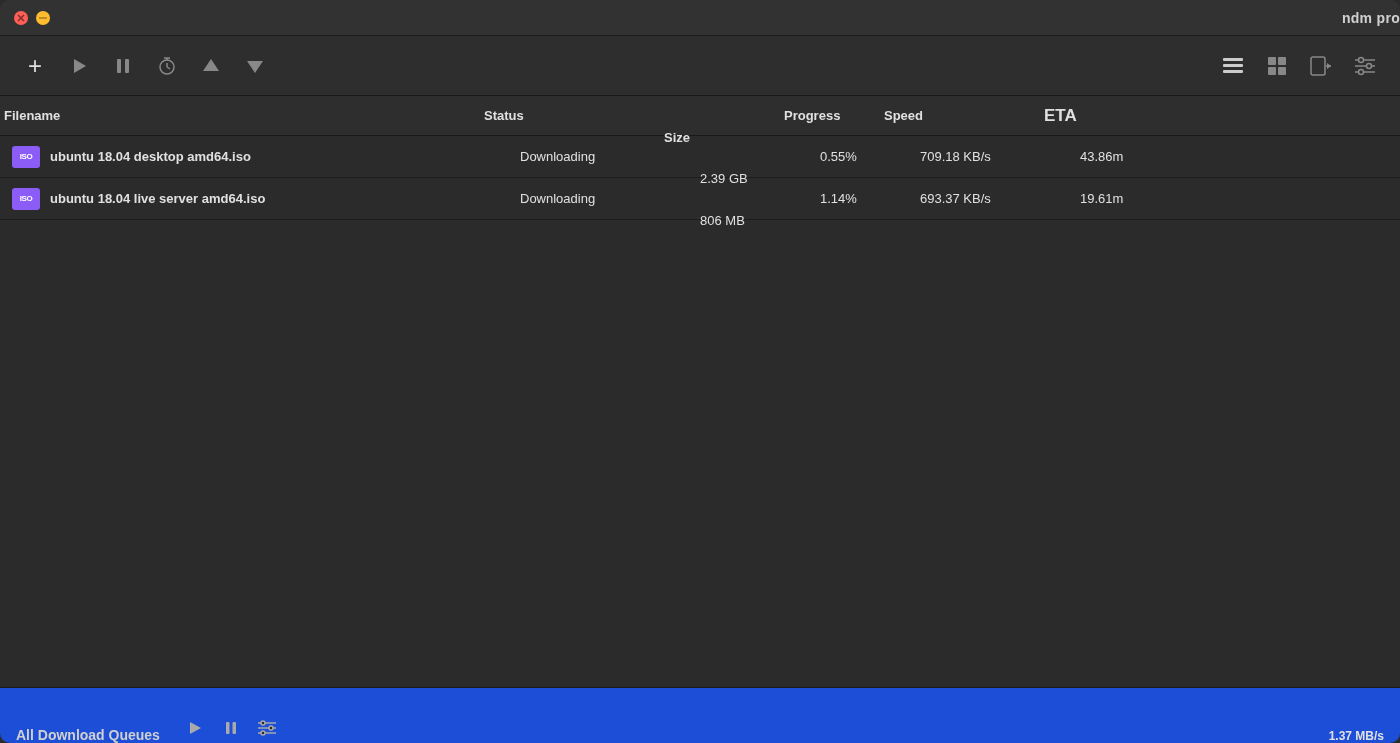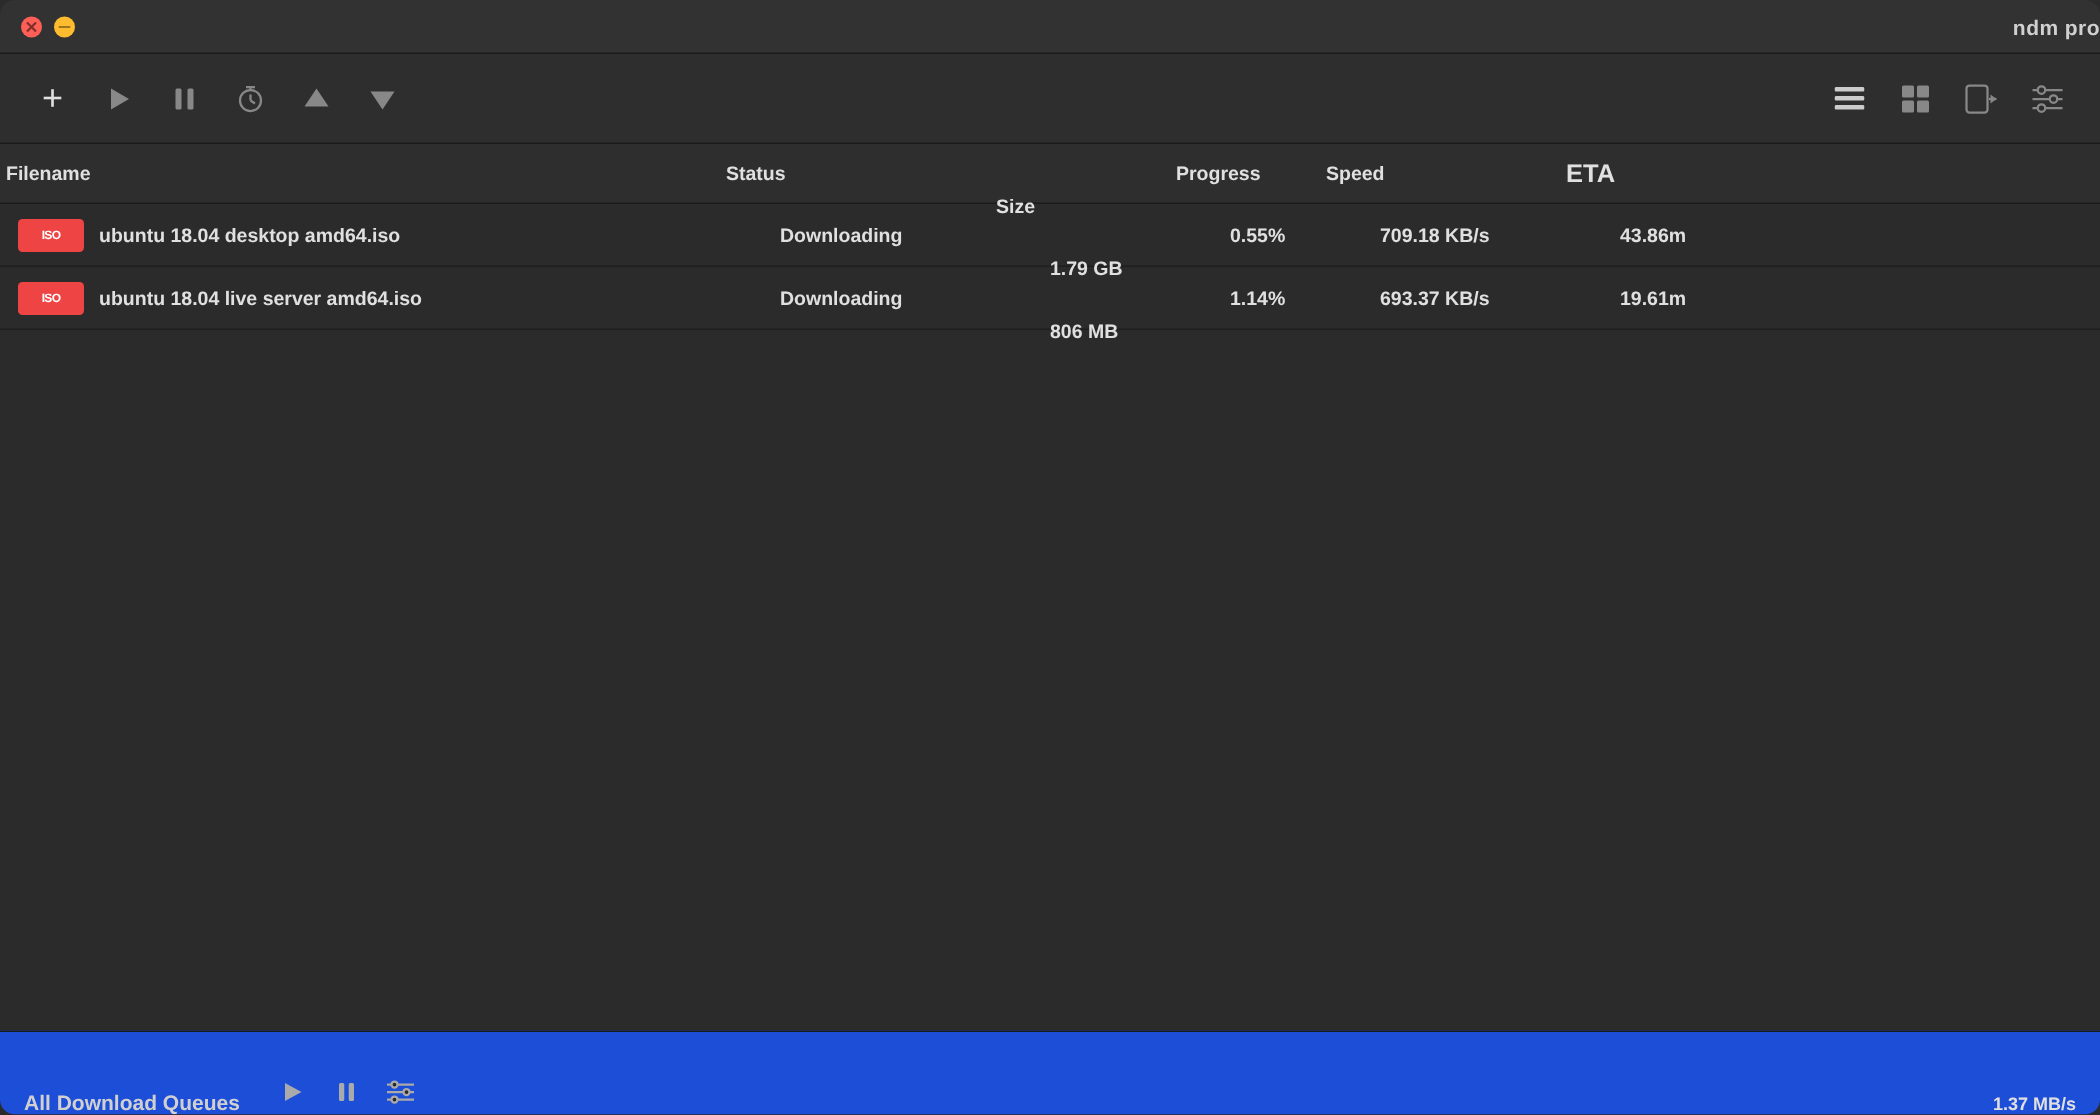--- a/index.html
+++ b/index.html
@@ -131,23 +131,23 @@
       width: 100%;
       height: 42px;
       display: flex;
       align-items: center;
       padding: 0 12px;
       border-bottom: 1px solid #1e1e1e;
       cursor: pointer;
     }
 
     .file-icon {
-      width: 44px;
+      width: 28px;
       height: 22px;
-      background: #ef4444;
+      background: #8b5cf6;
       border-radius: 3px;
       display: flex;
       align-items: center;
       justify-content: center;
       font-size: 8px;
       font-weight: 700;
       color: white;
       margin-right: 10px;
       flex-shrink: 0;
       letter-spacing: -0.5px;
@@ -156,21 +156,21 @@
     .filename-cell {
       flex: 0 0 480px;
       display: flex;
       align-items: center;
       font-size: 13px;
       font-weight: 600;
     }
 
     .cell {
       font-size: 13px;
-      font-weight: 700;
+      font-weight: 400;
       padding-left: 28px;
     }
 
     
     .main-content {
       display: flex;
       flex-direction: column;
       height: calc(743px - 52px - 60px - 56px);
       overflow: hidden;
     }
@@ -343,21 +343,21 @@
   </div>
 
   <div class="table-body">
 
     <div class="table-row">
       <div class="filename-cell">
         <div class="file-icon">ISO</div>
         <span>ubuntu 18.04 desktop amd64.iso</span>
       </div>
       <div class="col-status cell">Downloading</div>
-      <div class="col-size cell">1.79 GB</div>
+      <div class="col-size cell">2.39 GB</div>
       <div class="col-progress cell">0.55%</div>
       <div class="col-speed cell">709.18 KB/s</div>
       <div class="col-eta cell">43.86m</div>
     </div>
 
     <div class="table-row">
       <div class="filename-cell">
         <div class="file-icon">ISO</div>
         <span>ubuntu 18.04 live server amd64.iso</span>
       </div>

